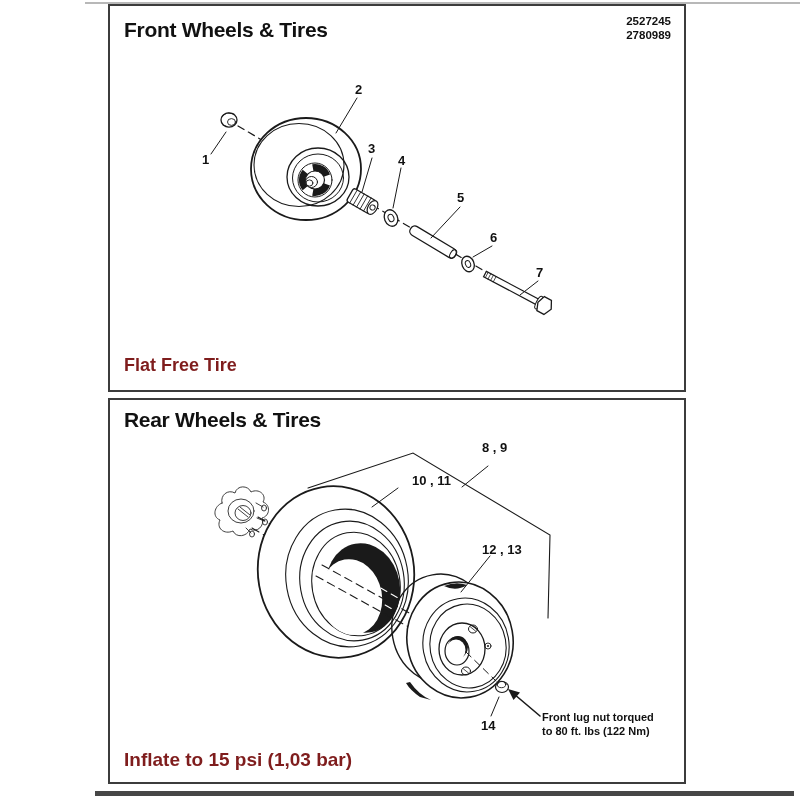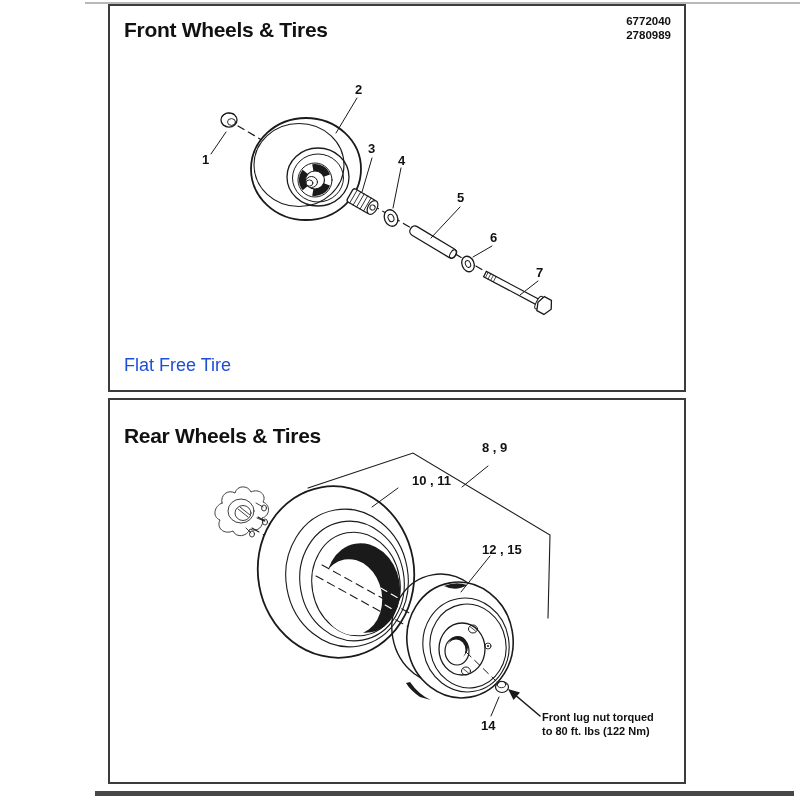--- a/index.html
+++ b/index.html
@@ -12,21 +12,21 @@
   }
   .panel-title{
     position:absolute;left:14px;top:12px;font-size:21px;font-weight:bold;
     letter-spacing:-0.3px;color:#111;white-space:nowrap;
   }
   .doc-numbers{
     position:absolute;right:13px;top:9px;text-align:right;font-size:11.5px;
     font-weight:bold;line-height:13.5px;color:#111;
   }
   .panel-footer{
-    position:absolute;left:14px;font-size:18px;font-weight:normal;color:#1d4ed8;white-space:nowrap;
+    position:absolute;left:14px;font-size:18px;font-weight:bold;color:#7f1d1d;white-space:nowrap;
   }
   .footer-front{bottom:14px;}
   .footer-rear{bottom:11px;font-size:19px;}
   .diagram{position:absolute;left:0;top:0;}
   .callout{
     position:absolute;font-size:13px;font-weight:bold;color:#111;white-space:nowrap;
   }
   .torque-note{
     position:absolute;left:432px;top:310px;font-size:11px;font-weight:bold;
     line-height:14px;color:#111;white-space:nowrap;
@@ -42,21 +42,21 @@
 </head>
 <body>
 
 <div class="page">
 
   <div class="scan-line-top"></div>
 
   <div class="panel" style="left:108px;top:4px;width:578px;height:388px;">
     <div class="panel-title">Front Wheels &amp; Tires</div>
     <div class="doc-numbers">
-      <div>6772040</div>
+      <div>2527245</div>
       <div>2780989</div>
     </div>
 
     <svg class="diagram" width="574" height="384" viewBox="0 0 574 384">
       <g stroke="#1a1a1a" fill="none" stroke-linecap="round">
 
         <line x1="128" y1="120" x2="432" y2="299" stroke-width="1.2" stroke-dasharray="7 5"></line>
 
         <g>
           <ellipse cx="119" cy="114" rx="8" ry="7.2" fill="#fff" stroke-width="1.3"></ellipse>
@@ -133,21 +133,21 @@
     <div class="callout" style="left:258px;top:135px;">3</div>
     <div class="callout" style="left:288px;top:147px;">4</div>
     <div class="callout" style="left:347px;top:184px;">5</div>
     <div class="callout" style="left:380px;top:224px;">6</div>
     <div class="callout" style="left:426px;top:259px;">7</div>
 
     <div class="panel-footer footer-front">Flat Free Tire</div>
   </div>
 
   <div class="panel" style="left:108px;top:398px;width:578px;height:386px;">
-    <div class="panel-title" style="top:24px;">Rear Wheels &amp; Tires</div>
+    <div class="panel-title" style="top:8px;">Rear Wheels &amp; Tires</div>
 
     <svg class="diagram" width="574" height="382" viewBox="0 0 574 382">
       <g stroke="#1a1a1a" fill="none" stroke-linecap="round">
 
         <g stroke-width="0.9" stroke="#2a2a2a">
           <path d="M112,103 C110,95 118,89 125,93 C127,85 138,85 141,92 C149,88 157,95 153,102
                    C161,105 160,116 152,118 C155,126 147,133 140,129 C137,137 126,138 123,131
                    C114,135 106,128 110,120 C102,117 104,106 112,103 Z" fill="#fff"></path>
           <ellipse cx="131" cy="111" rx="13" ry="12" fill="#fff"></ellipse>
           <ellipse cx="133" cy="113" rx="8" ry="7.5"></ellipse>
@@ -217,24 +217,25 @@
 
         <g>
           <line x1="430" y1="316" x2="404" y2="294" stroke-width="1.6"></line>
           <polygon points="398,289 410,292.5 403.5,300" fill="#1a1a1a" stroke="none"></polygon>
         </g>
       </g>
     </svg>
 
     <div class="callout" style="left:372px;top:40px;">8 , 9</div>
     <div class="callout" style="left:286px;top:73px;margin-left:16px;">10 , 11</div>
-    <div class="callout" style="left:372px;top:142px;">12 , 15</div>
+    <div class="callout" style="left:372px;top:142px;">12 , 13</div>
     <div class="callout" style="left:371px;top:318px;">14</div>
 
     <div class="torque-note">
       <div>Front lug nut torqued</div>
       <div>to 80 ft. lbs (122 Nm)</div>
     </div>
 
+    <div class="panel-footer footer-rear">Inflate to 15 psi (1,03 bar)</div>
   </div>
 
   <div class="scan-bar-bottom"></div>
 </div>
 
 </body></html>

